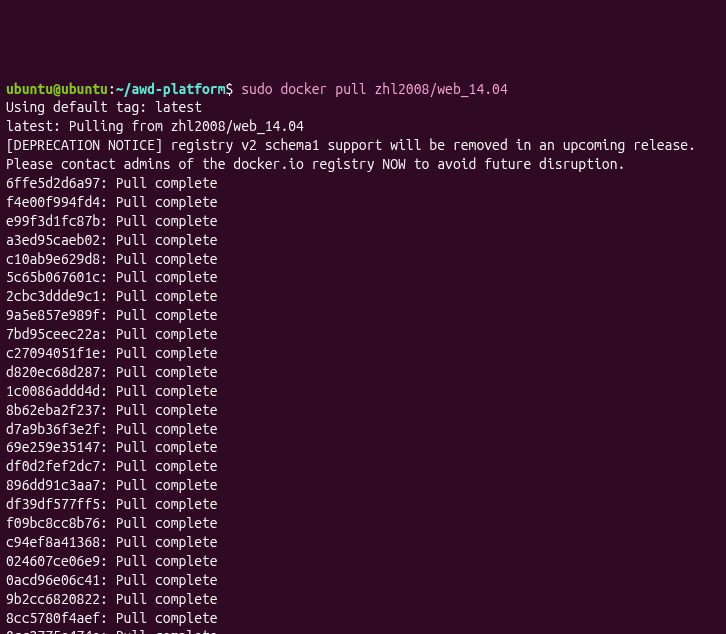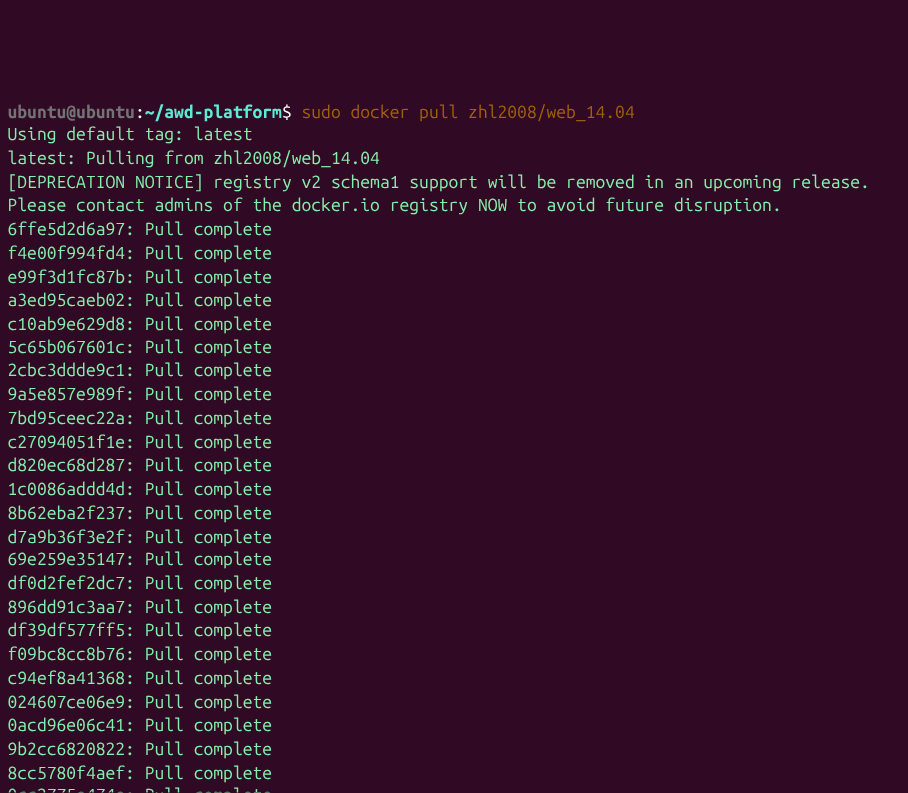--- a/index.html
+++ b/index.html
@@ -14,39 +14,39 @@
       font-size: 14px;
       line-height: 1.35;
       padding: 4px 6px;
       width: 726px;
       height: 634px;
       overflow: hidden;
       white-space: pre-wrap;
       word-wrap: break-word;
     }
     .prompt-user {
-      color: #737373;
+      color: #84cc16;
       font-weight: bold;
     }
     .prompt-colon {
       color: #ffffff;
     }
     .prompt-path {
       color: #5eead4;
       font-weight: bold;
     }
     .prompt-dollar {
       color: #ffffff;
     }
     .command {
-      color: #a16207;
+      color: #f9a8d4;
       text-align: right;
     }
     .output {
-      color: #86efac;
+      color: #ffffff;
     }
     .terminal-line {
       display: block;
     }
   </style>
 </head>
 <body>
 
 
 

